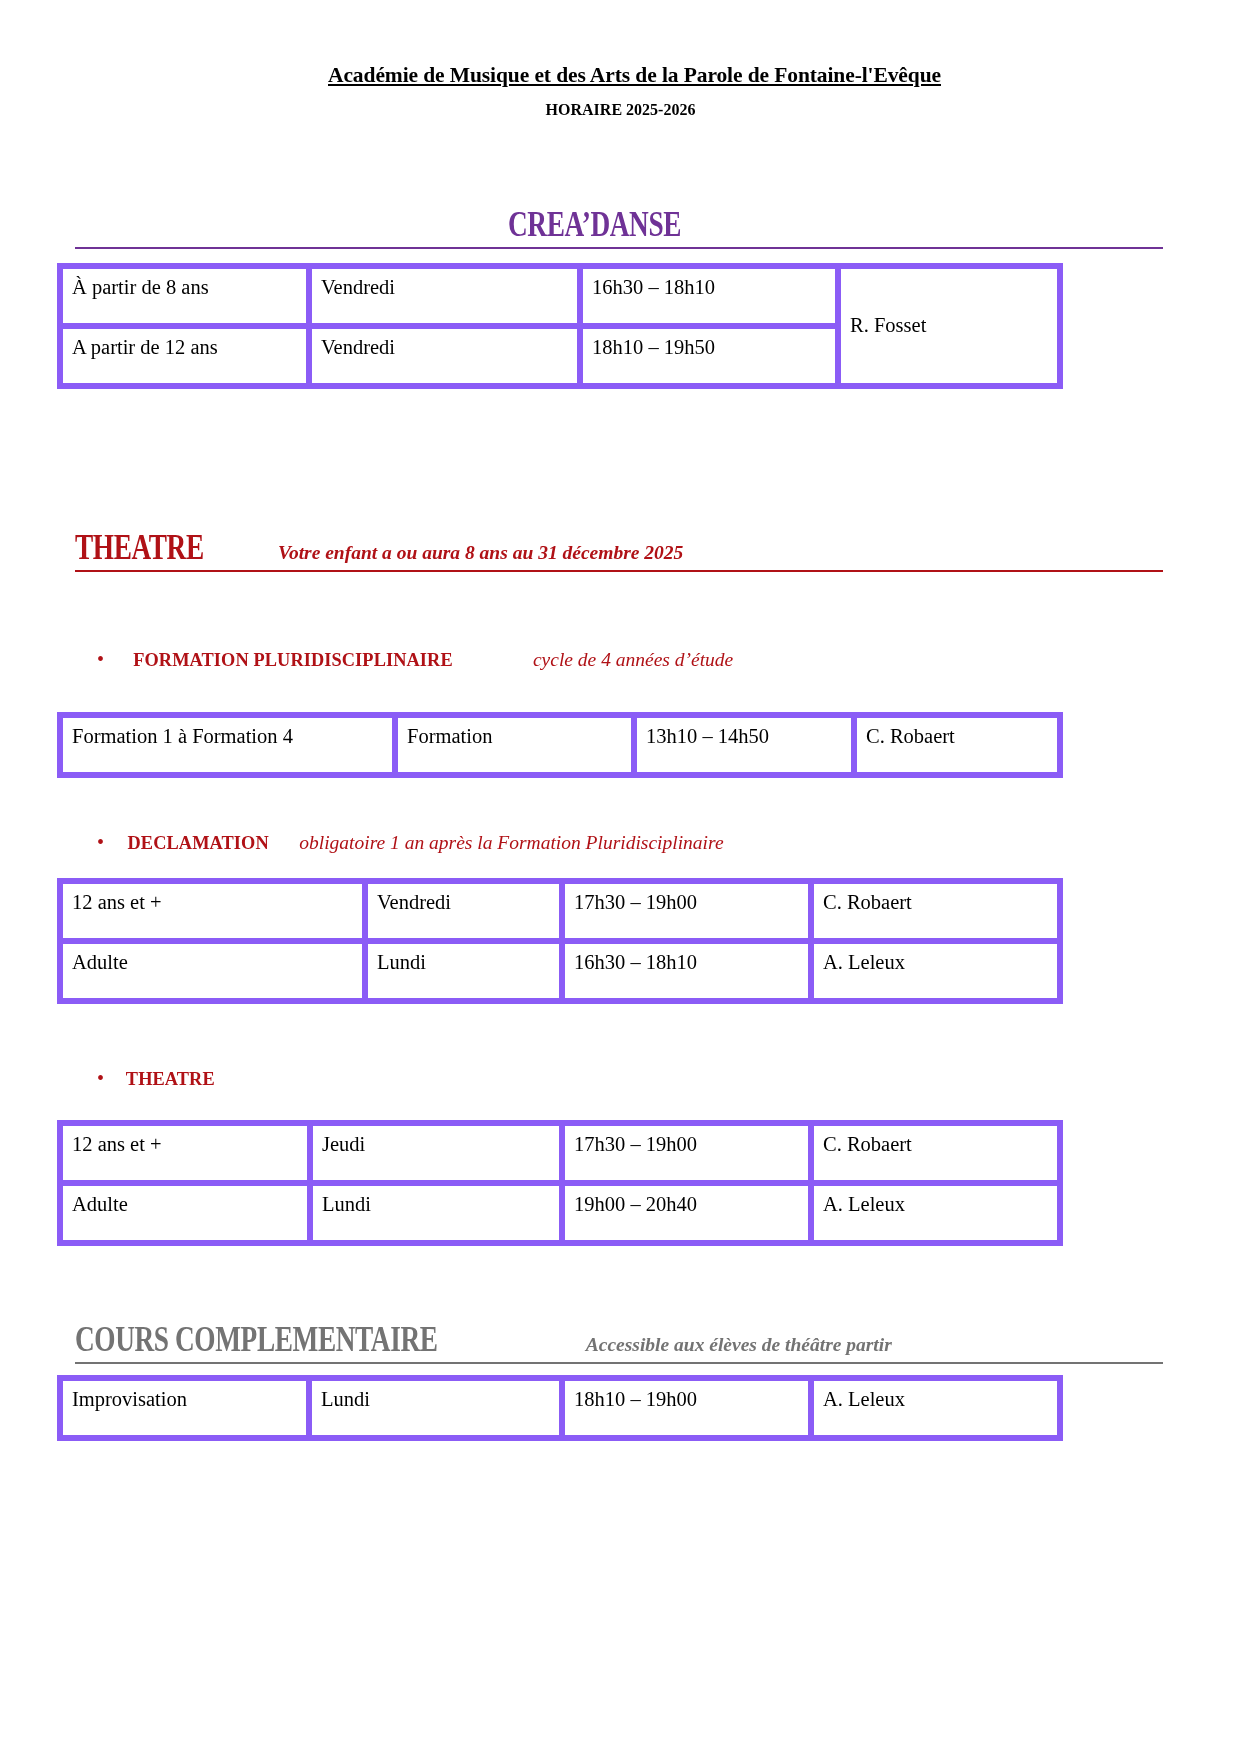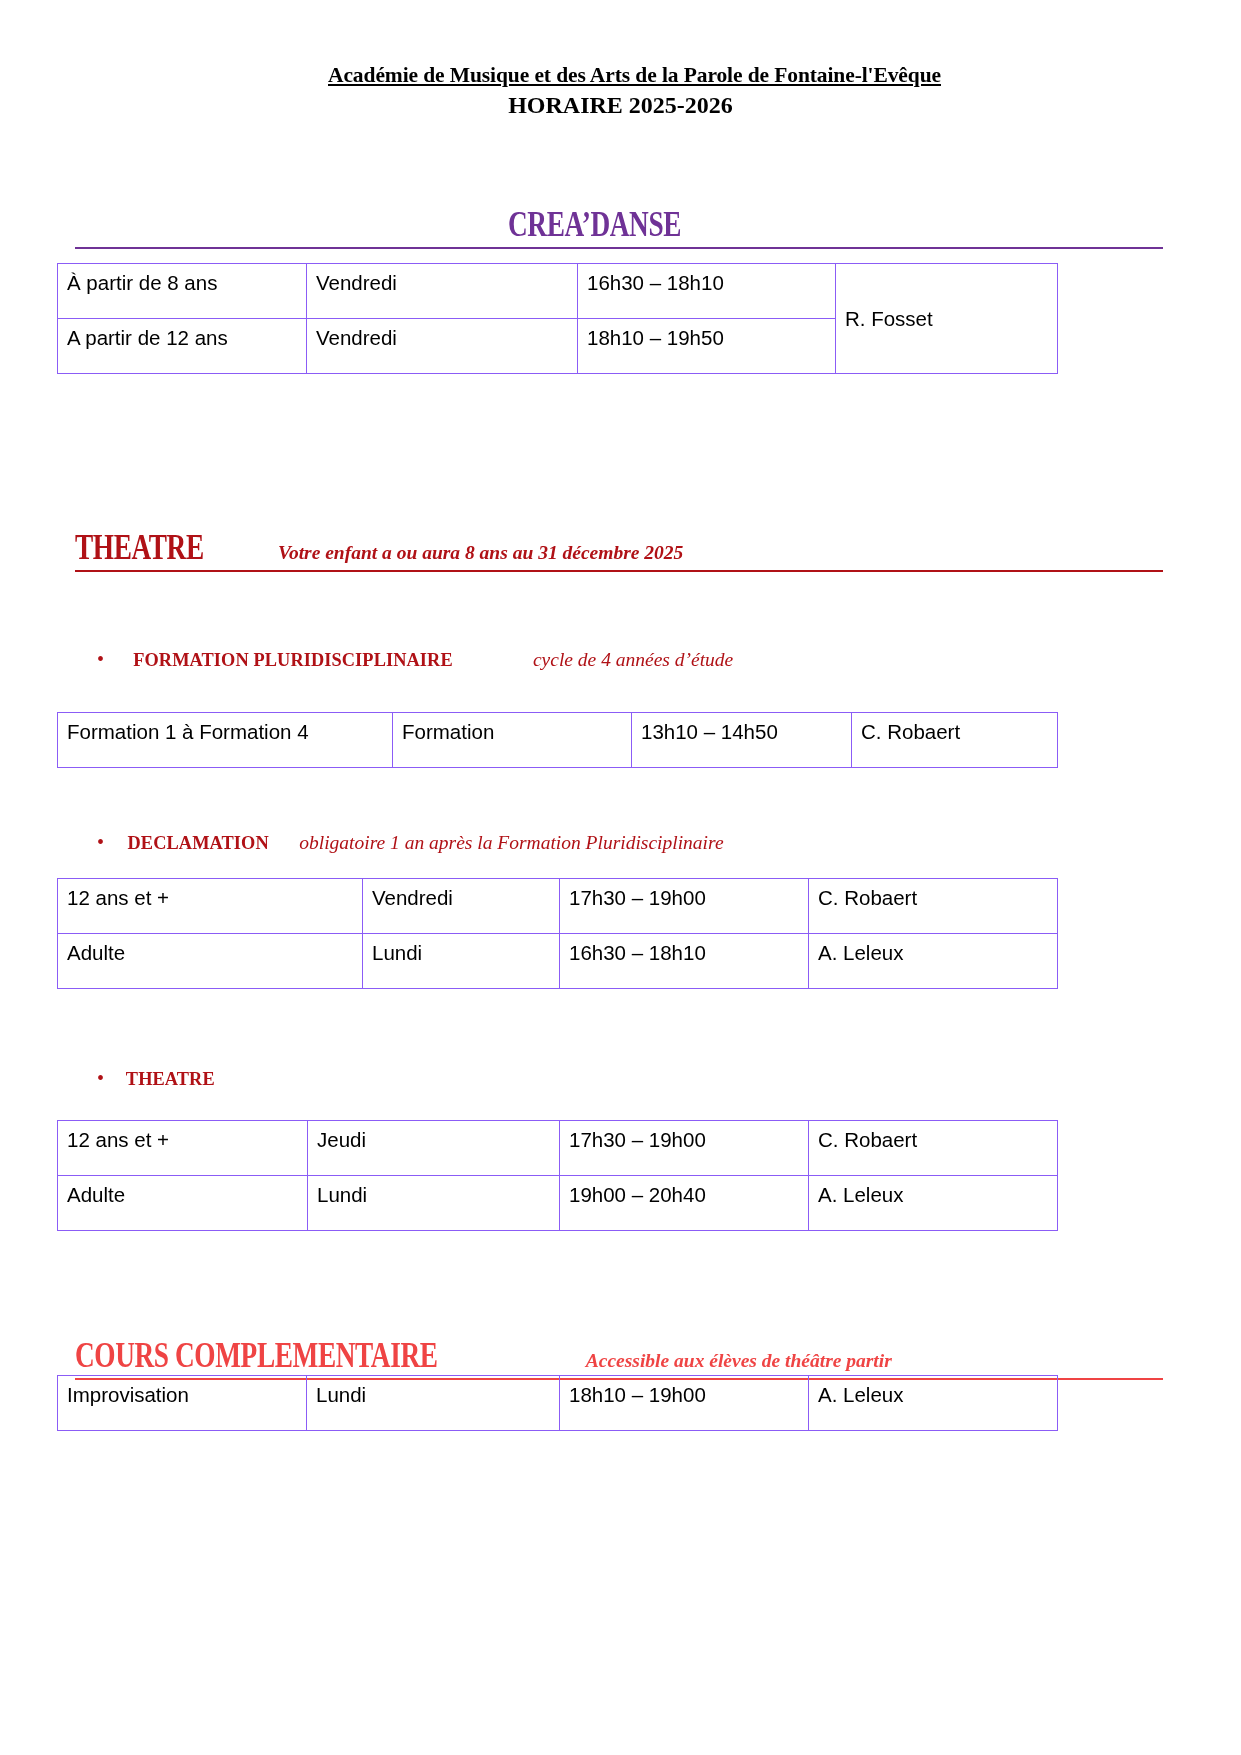--- a/index.html
+++ b/index.html
@@ -25,24 +25,24 @@
   }
   .doc-title-main {
     font-size: 21.5px;
     font-weight: bold;
     text-decoration: underline;
     letter-spacing: -0.1px;
     line-height: 1.25;
     padding-left: 28px;
   }
   .doc-title-sub {
-    font-size: 24px;
+    font-size: 16px;
     font-weight: bold;
     line-height: 1.3;
-    margin-top: 1px;
+    margin-top: 11px;
   }
 
   
   .section-head {
     position: absolute;
     left: 75px;
     right: 78px;
     display: flex;
     align-items: baseline;
     border-bottom: 2px solid currentColor;
@@ -57,21 +57,21 @@
     transform-origin: left bottom;
   }
   .section-head .sh-note {
     font-size: 19.5px;
     font-style: italic;
     font-weight: bold;
     white-space: nowrap;
   }
   .section-head.purple { color: #6f3296; justify-content: center; }
   .section-head.red    { color: #b01116; }
-  .section-head.green  { color: #ef4444; margin-top: 16px; }
+  .section-head.green  { color: #737373; }
 
   .sh-gap-theatre   { width: 38px; }
   .sh-gap-cours     { width: 46px; }
 
   
   .bullet-line {
     position: absolute;
     left: 97px;
     display: flex;
     align-items: baseline;
@@ -98,25 +98,25 @@
   }
 
   
   table.sched {
     position: absolute;
     border-collapse: collapse;
     table-layout: fixed;
     font-size: 20.5px;
   }
   table.sched td {
-    border: 1px solid #8b5cf6;
+    border: 6px solid #8b5cf6;
     padding: 6px 9px 6px 9px;
     vertical-align: top;
     line-height: 1.25;
-    font-family: Liberation Sans, sans-serif;
+    font-family: Liberation Serif, serif;
   }
   table.sched td.mid {
     vertical-align: middle;
   }
   .r-tall td { height: 42px; }
 </style>
 </head>
 <body>
 
 <div class="page">

